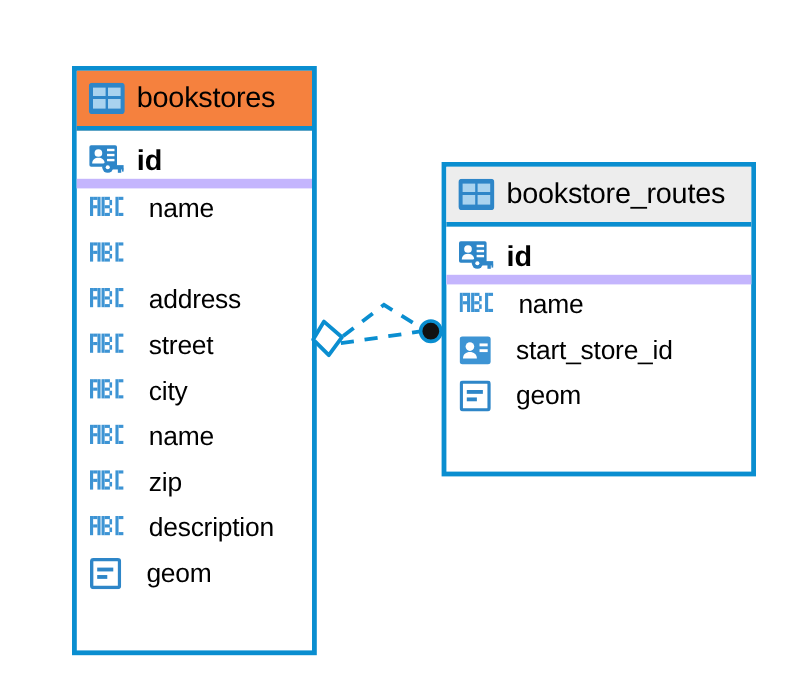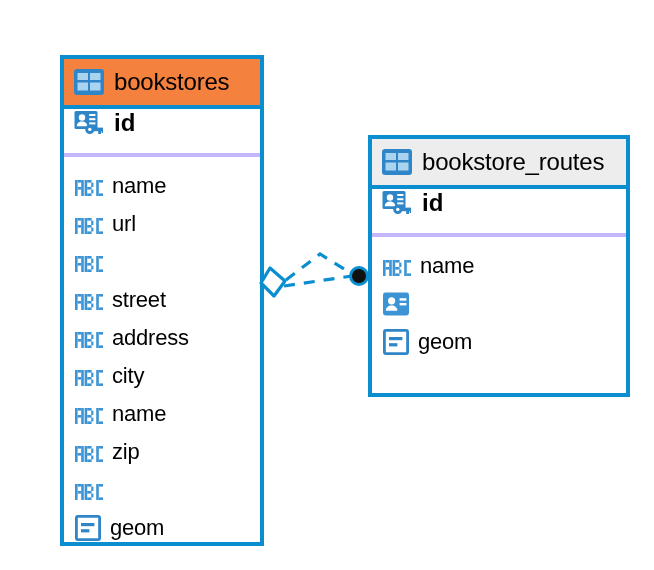--- a/index.html
+++ b/index.html
@@ -56,43 +56,44 @@
   .entity-title {
     font-size: 24px;
     color: #000000;
     margin-left: 10px;
     white-space: nowrap;
     letter-spacing: -0.2px;
   }
 
   .pk-row {
     display: flex;
-    align-items: flex-start;
+    align-items: flex-end;
     box-sizing: border-box;
     height: 48px;
     padding-left: 10px;
-    border-bottom: 4px solid #c4b5fd;
+    border-bottom: 8px solid #c4b5fd;
     background: #ffffff;
   }
   .pk-label {
     font-size: 24px;
     font-weight: bold;
     color: #000000;
     margin-left: 10px;
   }
 
   .field-list {
     padding-top: 4px;
   }
   .field-row {
     display: flex;
-    align-items: flex-end;
+    align-items: flex-start;
     height: 38px;
     padding-left: 11px;
     box-sizing: border-box;
+    gap: 12px;
   }
   .field-label {
     font-size: 22px;
     color: #000000;
     margin-left: 9px;
     white-space: nowrap;
     letter-spacing: -0.2px;
   }
 
   
@@ -179,63 +180,64 @@
                 <rect x="16.2" y="11.6" width="2.2" height="3.8"></rect>
               <rect x="21.2" y="2" width="2.6" height="16"></rect>
               <rect x="23.8" y="2" width="4.2" height="2.6"></rect>
                 <rect x="23.8" y="15.4" width="4.2" height="2.6"></rect>
             </g>
           </svg>
         </span>
         <span class="field-label">name</span>
       </div>
 
-      <div class="field-row">
-        <span class="icon icon-abc">
-          <svg viewBox="0 0 28 20" width="28" height="20" aria-hidden="true">
-            <g fill="#3d94d4">
-              <rect x="0" y="2" width="2.6" height="16"></rect>
-                <rect x="6.2" y="2" width="2.6" height="16"></rect>
-              <rect x="2.6" y="2" width="3.6" height="2.6"></rect>
-                <rect x="2.6" y="9" width="3.6" height="2.6"></rect>
-              <rect x="9.6" y="2" width="2.6" height="16"></rect>
-              <rect x="12.2" y="2" width="4.4" height="2.6"></rect>
-                <rect x="12.2" y="9" width="4.4" height="2.6"></rect>
-              <rect x="12.2" y="15.4" width="4.4" height="2.6"></rect>
-              <rect x="16.2" y="4.6" width="2.2" height="4.4"></rect>
-                <rect x="16.2" y="11.6" width="2.2" height="3.8"></rect>
-              <rect x="21.2" y="2" width="2.6" height="16"></rect>
-              <rect x="23.8" y="2" width="4.2" height="2.6"></rect>
-                <rect x="23.8" y="15.4" width="4.2" height="2.6"></rect>
-            </g>
-          </svg>
-        </span>
-        <span class="field-label">url</span>
-      </div>
-
-      <div class="field-row">
-        <span class="icon icon-abc">
-          <svg viewBox="0 0 28 20" width="28" height="20" aria-hidden="true">
-            <g fill="#3d94d4">
-              <rect x="0" y="2" width="2.6" height="16"></rect>
-                <rect x="6.2" y="2" width="2.6" height="16"></rect>
-              <rect x="2.6" y="2" width="3.6" height="2.6"></rect>
-                <rect x="2.6" y="9" width="3.6" height="2.6"></rect>
-              <rect x="9.6" y="2" width="2.6" height="16"></rect>
-              <rect x="12.2" y="2" width="4.4" height="2.6"></rect>
-                <rect x="12.2" y="9" width="4.4" height="2.6"></rect>
-              <rect x="12.2" y="15.4" width="4.4" height="2.6"></rect>
-              <rect x="16.2" y="4.6" width="2.2" height="4.4"></rect>
-                <rect x="16.2" y="11.6" width="2.2" height="3.8"></rect>
-              <rect x="21.2" y="2" width="2.6" height="16"></rect>
-              <rect x="23.8" y="2" width="4.2" height="2.6"></rect>
-                <rect x="23.8" y="15.4" width="4.2" height="2.6"></rect>
-            </g>
-          </svg>
-        </span>
+
+      <div class="field-row">
+        <span class="icon icon-abc">
+          <svg viewBox="0 0 28 20" width="28" height="20" aria-hidden="true">
+            <g fill="#3d94d4">
+              <rect x="0" y="2" width="2.6" height="16"></rect>
+                <rect x="6.2" y="2" width="2.6" height="16"></rect>
+              <rect x="2.6" y="2" width="3.6" height="2.6"></rect>
+                <rect x="2.6" y="9" width="3.6" height="2.6"></rect>
+              <rect x="9.6" y="2" width="2.6" height="16"></rect>
+              <rect x="12.2" y="2" width="4.4" height="2.6"></rect>
+                <rect x="12.2" y="9" width="4.4" height="2.6"></rect>
+              <rect x="12.2" y="15.4" width="4.4" height="2.6"></rect>
+              <rect x="16.2" y="4.6" width="2.2" height="4.4"></rect>
+                <rect x="16.2" y="11.6" width="2.2" height="3.8"></rect>
+              <rect x="21.2" y="2" width="2.6" height="16"></rect>
+              <rect x="23.8" y="2" width="4.2" height="2.6"></rect>
+                <rect x="23.8" y="15.4" width="4.2" height="2.6"></rect>
+            </g>
+          </svg>
+        </span>
+      </div>
+
+      <div class="field-row">
+        <span class="icon icon-abc">
+          <svg viewBox="0 0 28 20" width="28" height="20" aria-hidden="true">
+            <g fill="#3d94d4">
+              <rect x="0" y="2" width="2.6" height="16"></rect>
+                <rect x="6.2" y="2" width="2.6" height="16"></rect>
+              <rect x="2.6" y="2" width="3.6" height="2.6"></rect>
+                <rect x="2.6" y="9" width="3.6" height="2.6"></rect>
+              <rect x="9.6" y="2" width="2.6" height="16"></rect>
+              <rect x="12.2" y="2" width="4.4" height="2.6"></rect>
+                <rect x="12.2" y="9" width="4.4" height="2.6"></rect>
+              <rect x="12.2" y="15.4" width="4.4" height="2.6"></rect>
+              <rect x="16.2" y="4.6" width="2.2" height="4.4"></rect>
+                <rect x="16.2" y="11.6" width="2.2" height="3.8"></rect>
+              <rect x="21.2" y="2" width="2.6" height="16"></rect>
+              <rect x="23.8" y="2" width="4.2" height="2.6"></rect>
+                <rect x="23.8" y="15.4" width="4.2" height="2.6"></rect>
+            </g>
+          </svg>
+        </span>
+        <span class="field-label">address</span>
       </div>
 
       <div class="field-row">
         <span class="icon icon-abc">
           <svg viewBox="0 0 28 20" width="28" height="20" aria-hidden="true">
             <g fill="#3d94d4">
               <rect x="0" y="2" width="2.6" height="16"></rect>
                 <rect x="6.2" y="2" width="2.6" height="16"></rect>
               <rect x="2.6" y="2" width="3.6" height="2.6"></rect>
                 <rect x="2.6" y="9" width="3.6" height="2.6"></rect>
@@ -267,43 +269,20 @@
                 <rect x="12.2" y="9" width="4.4" height="2.6"></rect>
               <rect x="12.2" y="15.4" width="4.4" height="2.6"></rect>
               <rect x="16.2" y="4.6" width="2.2" height="4.4"></rect>
                 <rect x="16.2" y="11.6" width="2.2" height="3.8"></rect>
               <rect x="21.2" y="2" width="2.6" height="16"></rect>
               <rect x="23.8" y="2" width="4.2" height="2.6"></rect>
                 <rect x="23.8" y="15.4" width="4.2" height="2.6"></rect>
             </g>
           </svg>
         </span>
-        <span class="field-label">address</span>
-      </div>
-
-      <div class="field-row">
-        <span class="icon icon-abc">
-          <svg viewBox="0 0 28 20" width="28" height="20" aria-hidden="true">
-            <g fill="#3d94d4">
-              <rect x="0" y="2" width="2.6" height="16"></rect>
-                <rect x="6.2" y="2" width="2.6" height="16"></rect>
-              <rect x="2.6" y="2" width="3.6" height="2.6"></rect>
-                <rect x="2.6" y="9" width="3.6" height="2.6"></rect>
-              <rect x="9.6" y="2" width="2.6" height="16"></rect>
-              <rect x="12.2" y="2" width="4.4" height="2.6"></rect>
-                <rect x="12.2" y="9" width="4.4" height="2.6"></rect>
-              <rect x="12.2" y="15.4" width="4.4" height="2.6"></rect>
-              <rect x="16.2" y="4.6" width="2.2" height="4.4"></rect>
-                <rect x="16.2" y="11.6" width="2.2" height="3.8"></rect>
-              <rect x="21.2" y="2" width="2.6" height="16"></rect>
-              <rect x="23.8" y="2" width="4.2" height="2.6"></rect>
-                <rect x="23.8" y="15.4" width="4.2" height="2.6"></rect>
-            </g>
-          </svg>
-        </span>
         <span class="field-label">city</span>
       </div>
 
       <div class="field-row">
         <span class="icon icon-abc">
           <svg viewBox="0 0 28 20" width="28" height="20" aria-hidden="true">
             <g fill="#3d94d4">
               <rect x="0" y="2" width="2.6" height="16"></rect>
                 <rect x="6.2" y="2" width="2.6" height="16"></rect>
               <rect x="2.6" y="2" width="3.6" height="2.6"></rect>
@@ -359,20 +338,21 @@
                 <rect x="12.2" y="9" width="4.4" height="2.6"></rect>
               <rect x="12.2" y="15.4" width="4.4" height="2.6"></rect>
               <rect x="16.2" y="4.6" width="2.2" height="4.4"></rect>
                 <rect x="16.2" y="11.6" width="2.2" height="3.8"></rect>
               <rect x="21.2" y="2" width="2.6" height="16"></rect>
               <rect x="23.8" y="2" width="4.2" height="2.6"></rect>
                 <rect x="23.8" y="15.4" width="4.2" height="2.6"></rect>
             </g>
           </svg>
         </span>
+        <span class="field-label">description</span>
       </div>
 
       <div class="field-row">
         <span class="icon icon-geom">
           <svg viewBox="0 0 26 26" width="26" height="26" aria-hidden="true">
             <rect x="1.4" y="1.4" width="23.2" height="23.2" rx="1.5" fill="#ffffff" stroke="#2e86c8" stroke-width="2.8"></rect>
             <rect x="6" y="8" width="13.4" height="3.2" fill="#2e86c8"></rect>
             <rect x="6" y="14.2" width="8.4" height="3.2" fill="#2e86c8"></rect>
           </svg>
         </span>
@@ -446,20 +426,21 @@
       <div class="field-row">
         <span class="icon icon-card">
           <svg viewBox="0 0 26 26" width="26" height="26" aria-hidden="true">
             <rect x="0" y="1.5" width="26" height="23" rx="2.4" fill="#3d94d4"></rect>
             <circle cx="8.6" cy="9.8" r="3.6" fill="#ffffff"></circle>
             <path d="M2.8 19.8c0-3.5 2.6-5.4 5.8-5.4s5.8 1.9 5.8 5.4z" fill="#ffffff"></path>
             <rect x="16.6" y="7.2" width="6.8" height="2.4" fill="#ffffff"></rect>
             <rect x="16.6" y="12" width="6.8" height="2.4" fill="#ffffff"></rect>
           </svg>
         </span>
+        <span class="field-label">start_store_id</span>
       </div>
 
 
       <div class="field-row">
         <span class="icon icon-geom">
           <svg viewBox="0 0 26 26" width="26" height="26" aria-hidden="true">
             <rect x="1.4" y="1.4" width="23.2" height="23.2" rx="1.5" fill="#ffffff" stroke="#2e86c8" stroke-width="2.8"></rect>
             <rect x="6" y="8" width="13.4" height="3.2" fill="#2e86c8"></rect>
             <rect x="6" y="14.2" width="8.4" height="3.2" fill="#2e86c8"></rect>
           </svg>

